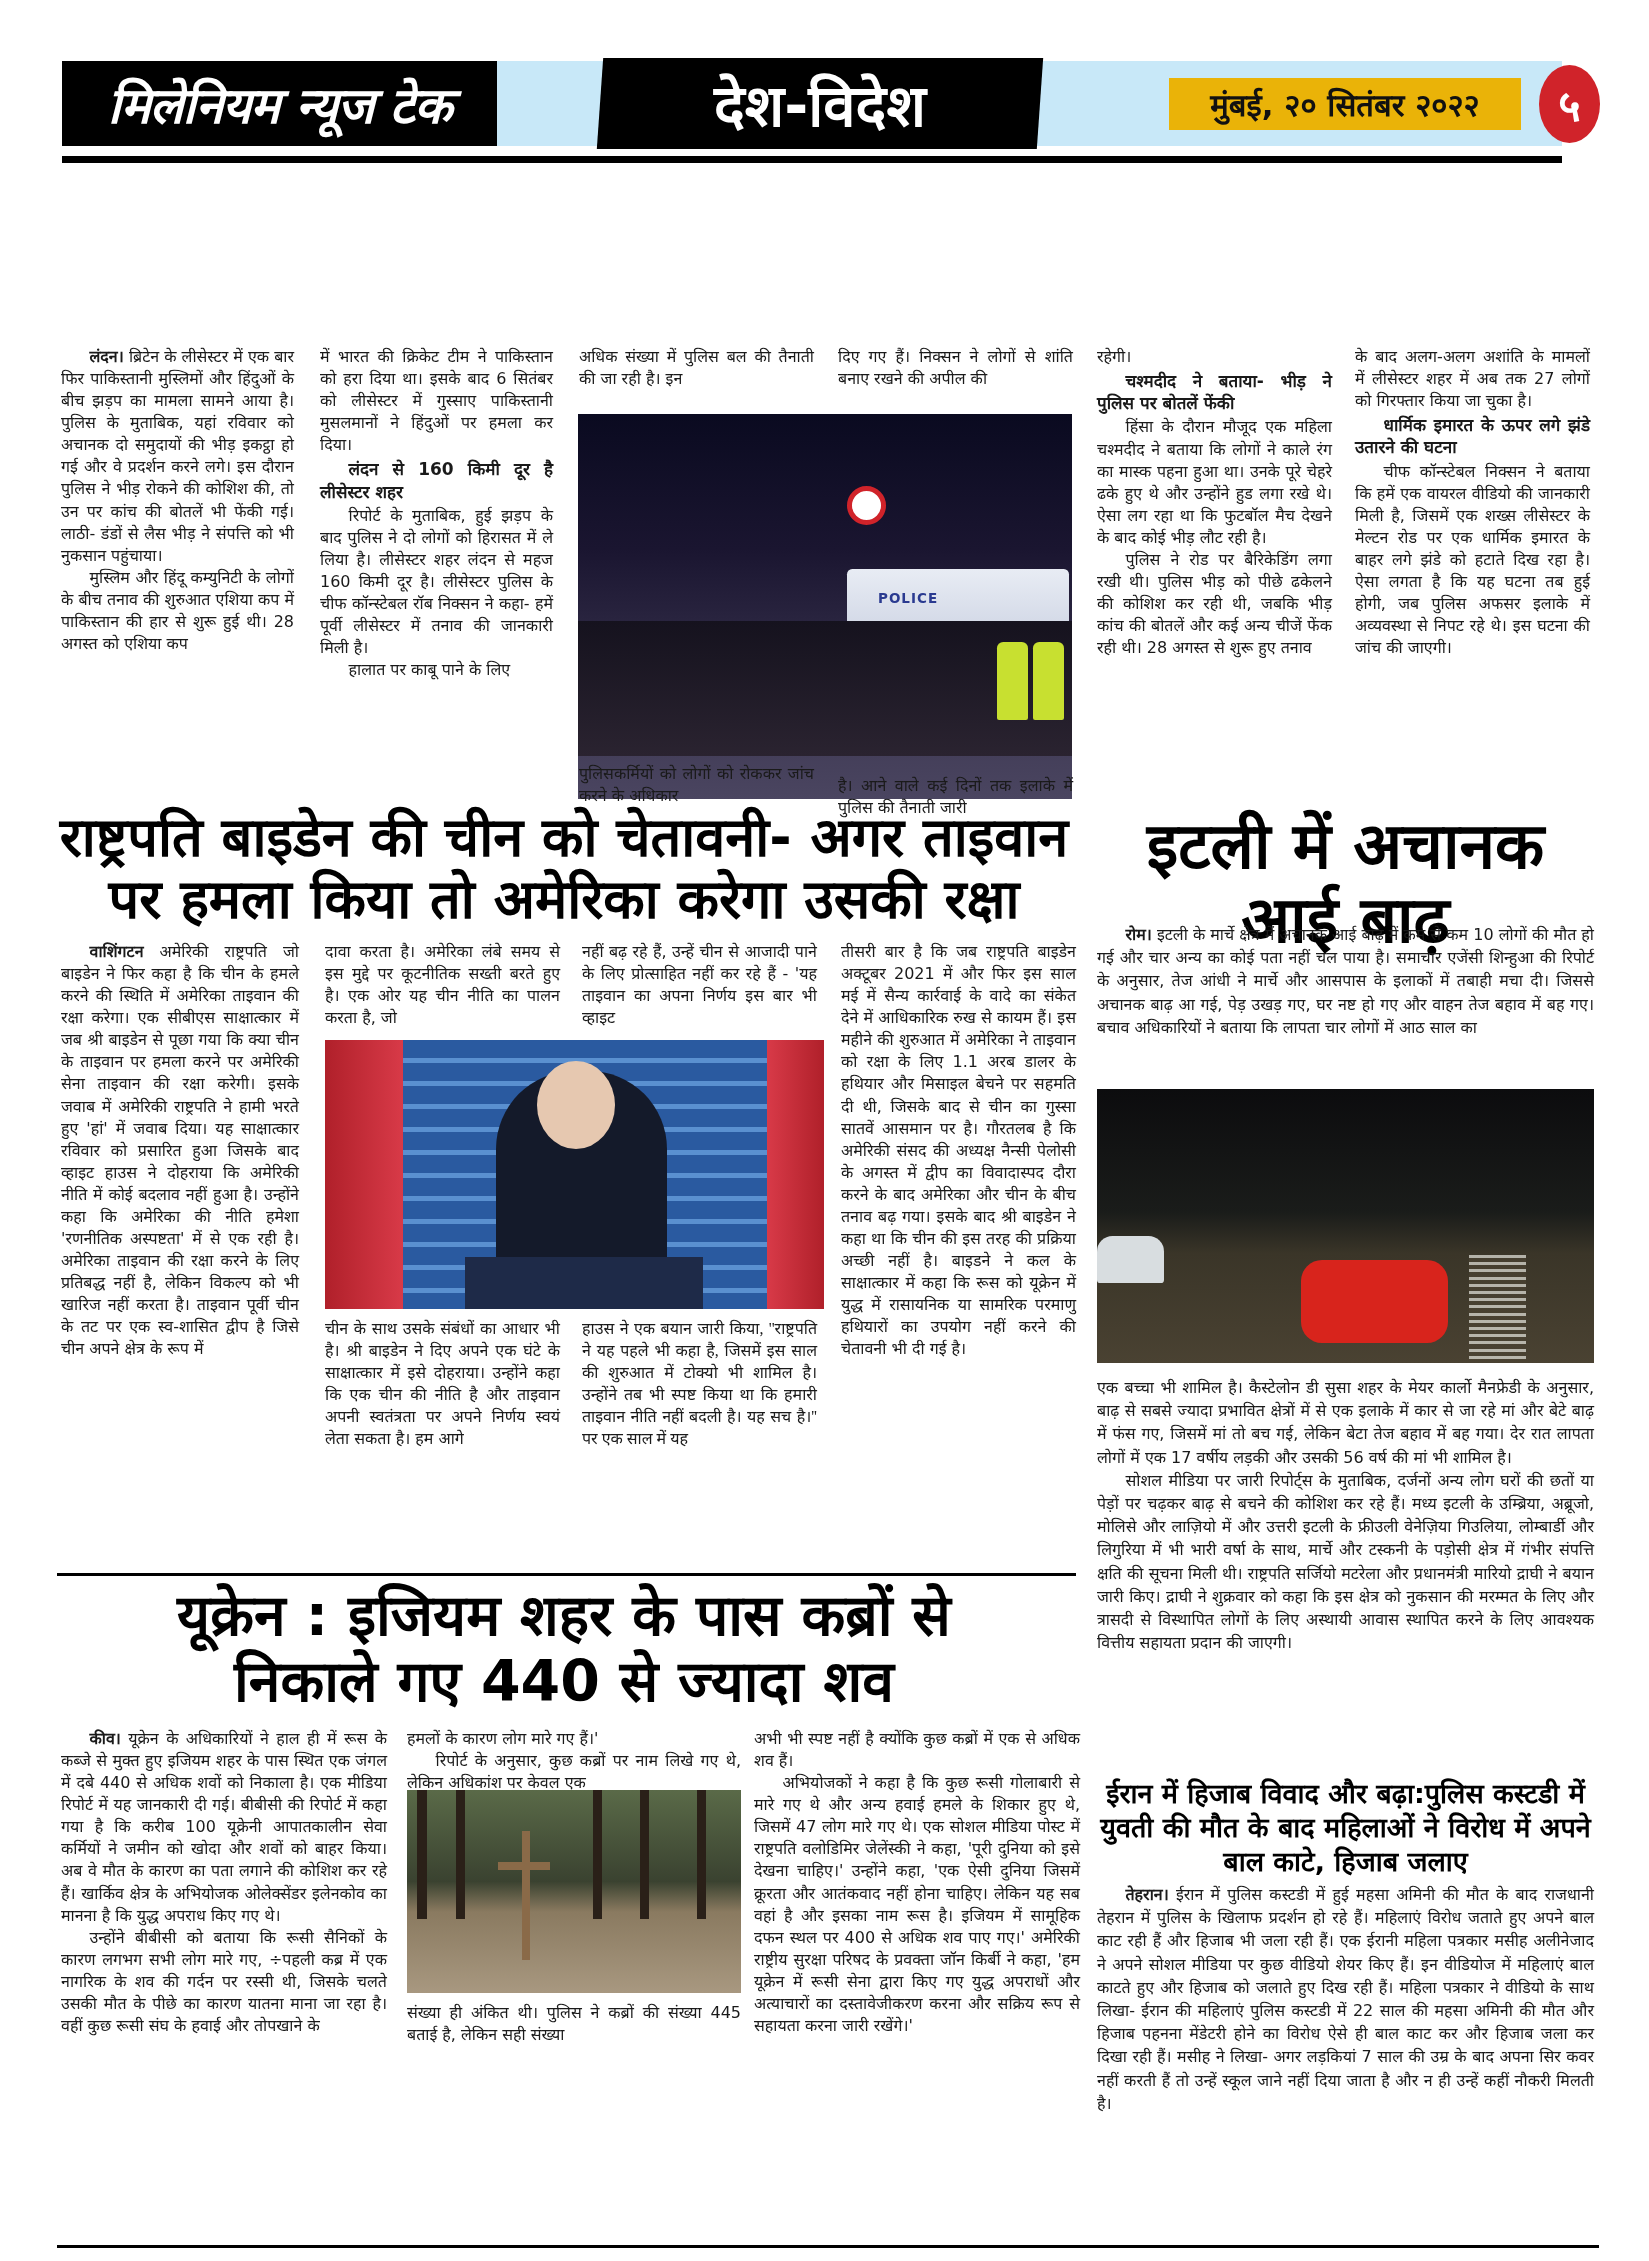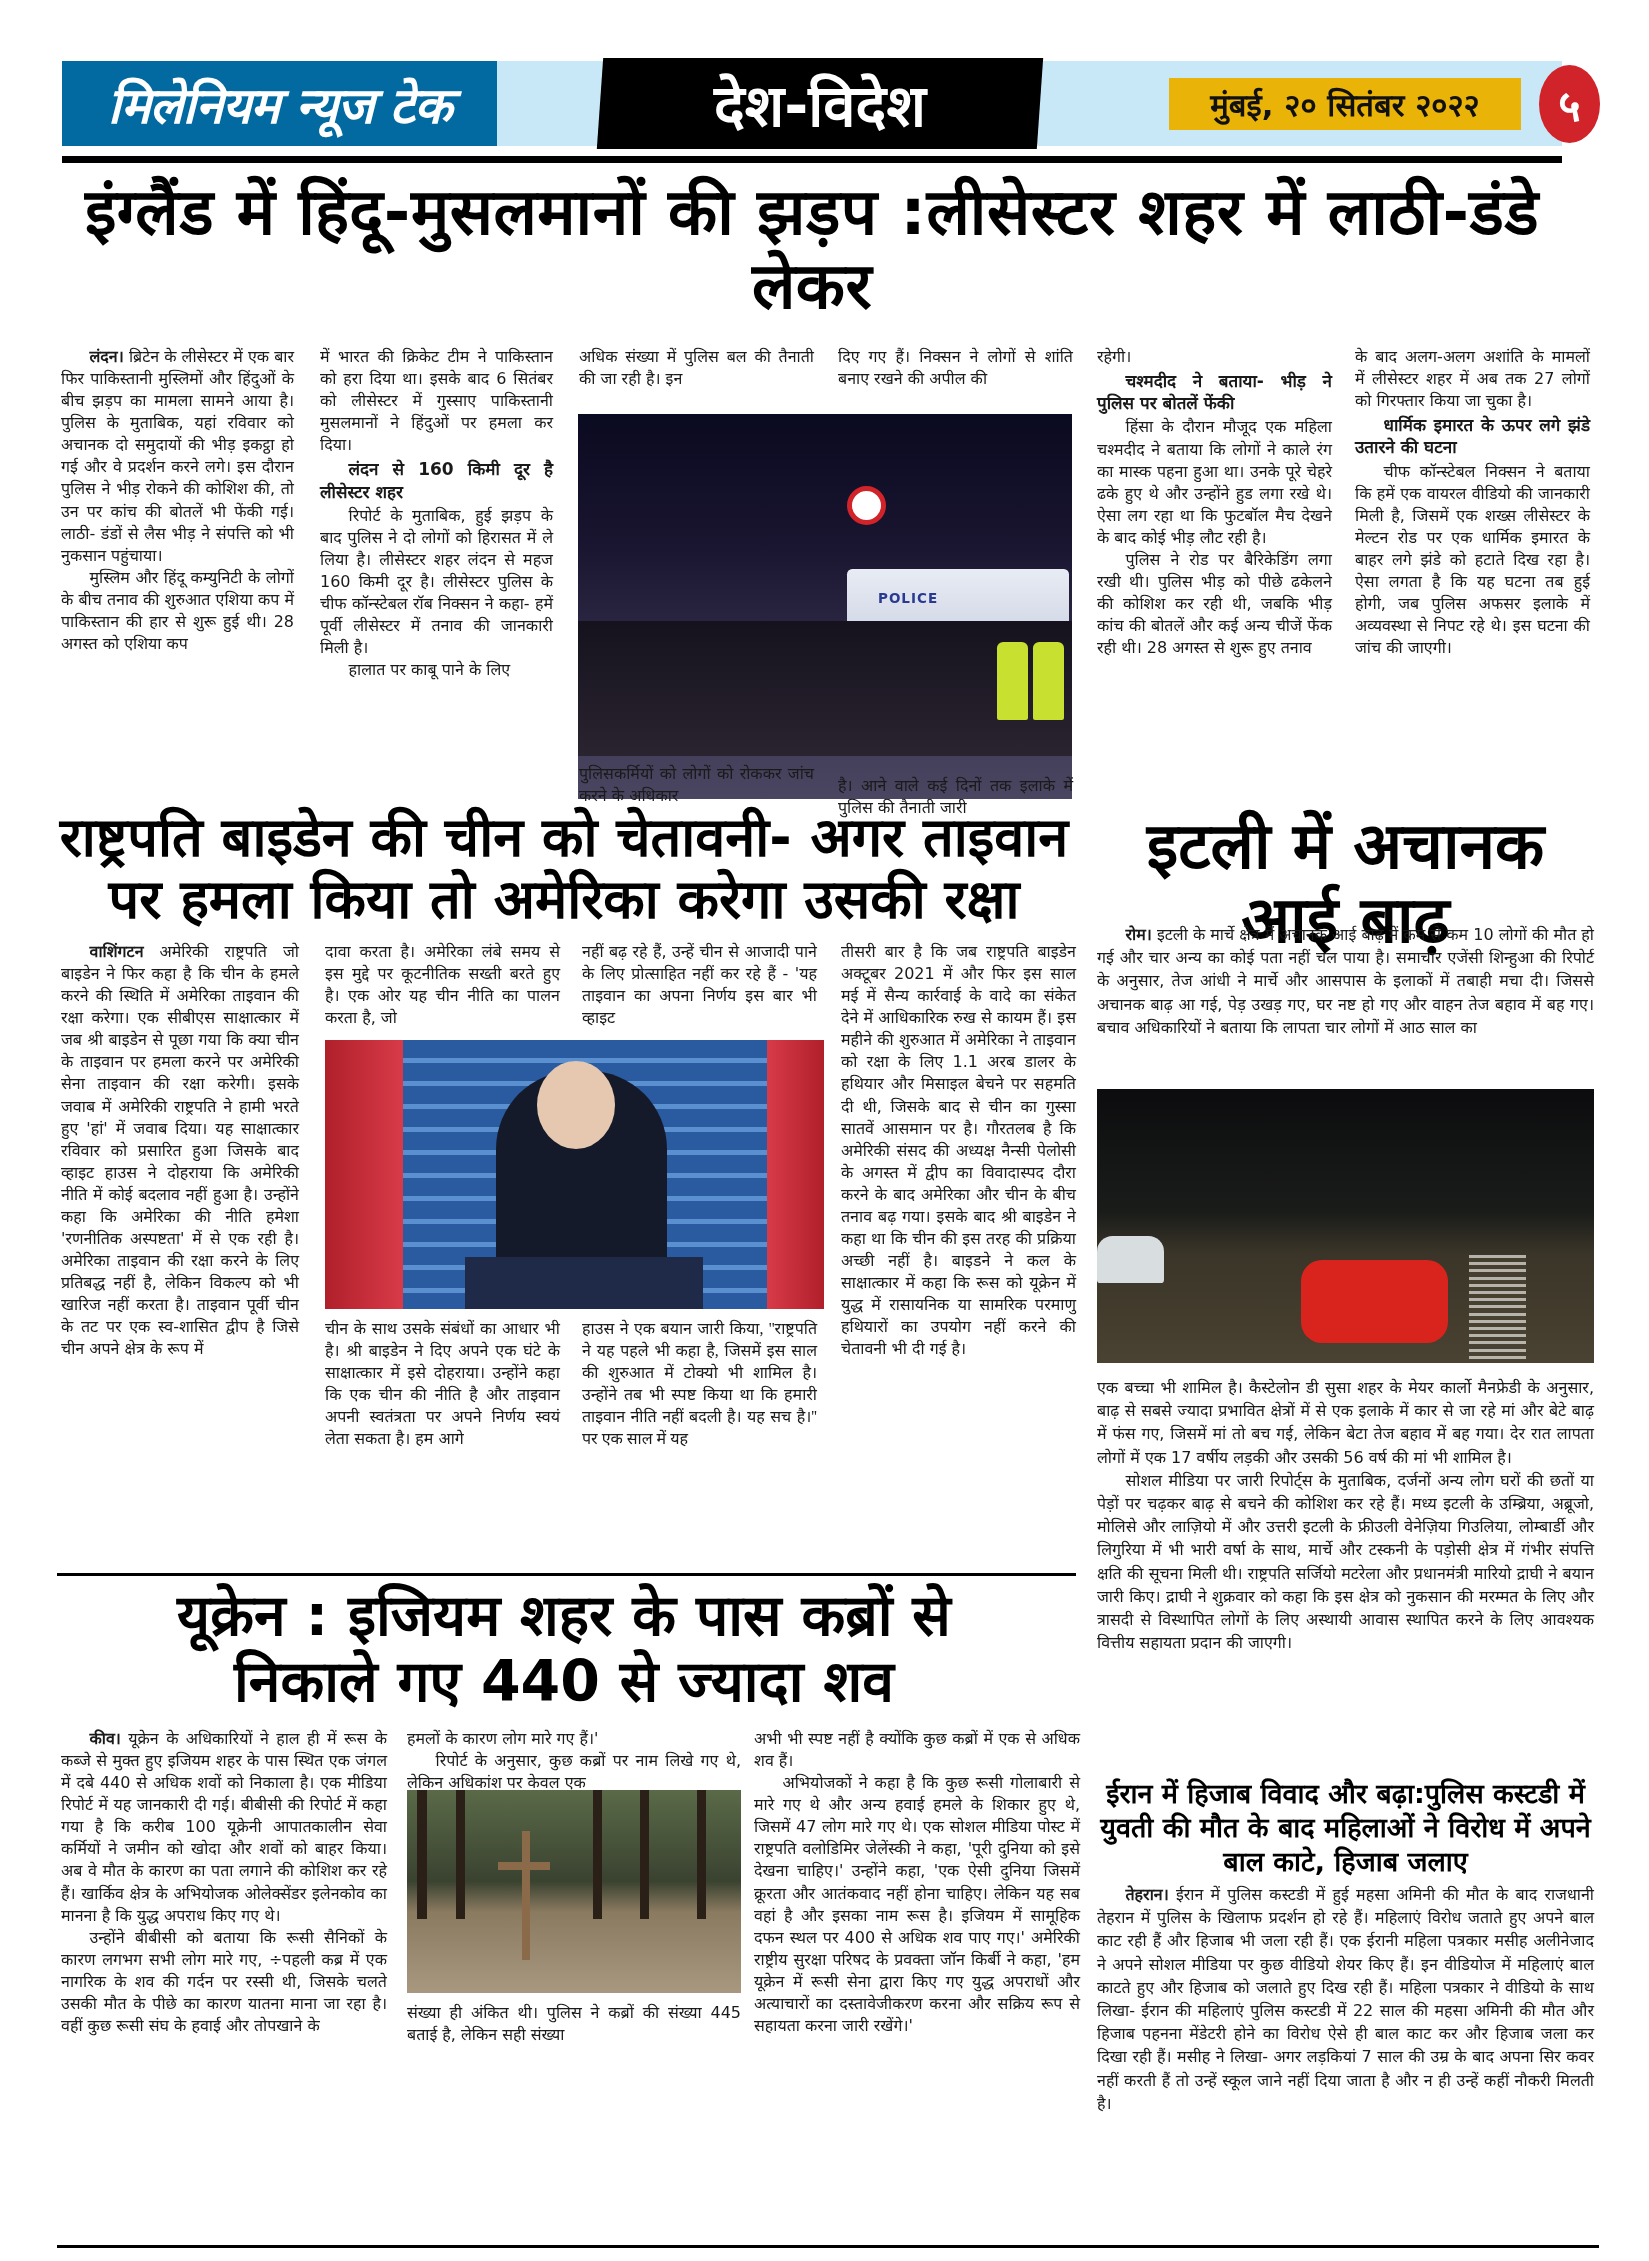--- a/index.html
+++ b/index.html
@@ -1,21 +1,21 @@
 <!DOCTYPE html>
 <html style="font-size:8.3px"><head>
 <meta charset="utf-8">
 <style>
   * { box-sizing: border-box; margin: 0; padding: 0; }
   html, body { width: 1650px; height: 2261px; background: #ffffff; }
   body { font-family: "DejaVu Sans", "Liberation Sans", sans-serif; color: #111; position: relative; overflow: hidden; }
 
   
   .masthead { position: absolute; left: 62px; top: 61px; width: 1500px; height: 85px; background: #c8e8f8; }
-  .brand { position: absolute; left: 0; top: 0; width: 435px; height: 85px; background: #0369a1; color: #fff;
+  .brand { position: absolute; left: 0; top: 0; width: 435px; height: 85px; background: #000000; color: #fff;
            font-family: "DejaVu Sans", sans-serif; font-weight: bold; font-style: italic; font-size: 50px;
            display: flex; align-items: center; justify-content: center; letter-spacing: -1px; }
   .section { position: absolute; left: 538px; top: -3.1px; width: 440px; height: 91px; background: #000; color: #fff;
              transform: skewX(-4deg); display: flex; align-items: center; justify-content: center;
              font-weight: bold; font-size: 58px; font-family: "DejaVu Sans", sans-serif; }
   .section span { transform: skewX(4deg); }
   .datebox { position: absolute; left: 1107px; top: 16.6px; width: 352px; height: 52px; background: #eab308;
              display: flex; align-items: center; justify-content: center; font-weight: bold; font-size: 31px; color: #111; }
   .pageno { position: absolute; left: 1477px; top: 4.1px; width: 61px; height: 78px; border-radius: 50%; background: #d0232a;
             color: #fff; font-weight: bold; font-size: 43px; display: flex; align-items: center; justify-content: center; }
@@ -79,21 +79,21 @@
     </div>
   <div class="section">
       <span>देश-विदेश</span>
     </div>
   <div class="datebox">मुंबई, २० सितंबर २०२२</div>
   <div class="pageno">५</div>
 </header>
 <div class="rule-top"></div>
 
 <h1 class="hl hl-1">
-  <span>इंग्लैंड में हिंदू-मुसलमानों की झड़प :लीसेस्टर शहर में लाठी-डंडे लेकर</span><br>
+  <br>
 </h1>
 
 <div class="col" style="left:61px; top:346px; width:233px;">
   <p><span class="dateline">लंदन।</span><span> ब्रिटेन के लीसेस्टर में एक बार फिर पाकिस्तानी मुस्लिमों और हिंदुओं के बीच झड़प का मामला सामने आया है। पुलिस के मुताबिक, यहां रविवार को अचानक दो समुदायों की भीड़ इकट्ठा हो गई और वे प्रदर्शन करने लगे। इस दौरान पुलिस ने भीड़ रोकने की कोशिश की, तो उन पर कांच की बोतलें भी फेंकी गई। लाठी- डंडों से लैस भीड़ ने संपत्ति को भी नुकसान पहुंचाया।</span></p>
   <p>मुस्लिम और हिंदू कम्युनिटी के लोगों के बीच तनाव की शुरुआत एशिया कप में पाकिस्तान की हार से शुरू हुई थी। 28 अगस्त को एशिया कप</p>
 </div>
 <div class="col" style="left:320px; top:346px; width:233px;">
   <p class="noind">में भारत की क्रिकेट टीम ने पाकिस्तान को हरा दिया था। इसके बाद 6 सितंबर को लीसेस्टर में गुस्साए पाकिस्तानी मुसलमानों ने हिंदुओं पर हमला कर दिया।</p>
   <p class="sub">लंदन से 160 किमी दूर है लीसेस्टर शहर</p>
   <p>रिपोर्ट के मुताबिक, हुई झड़प के बाद पुलिस ने दो लोगों को हिरासत में ले लिया है। लीसेस्टर शहर लंदन से महज 160 किमी दूर है। लीसेस्टर पुलिस के चीफ कॉन्स्टेबल रॉब निक्सन ने कहा- हमें पूर्वी लीसेस्टर में तनाव की जानकारी मिली है।</p>

